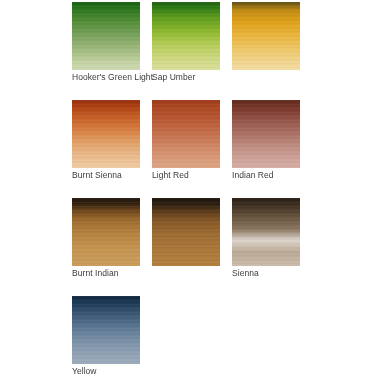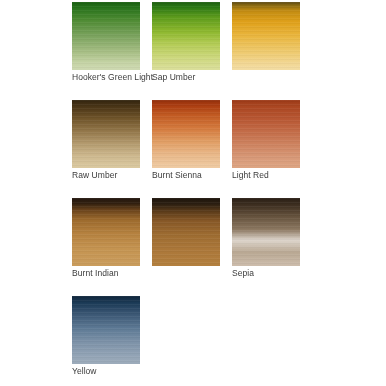--- a/index.html
+++ b/index.html
@@ -93,48 +93,48 @@
     <div class="swatch-cell">
       <span class="swatch-chip" style="background-image: linear-gradient(rgb(32, 95, 19) 0%, rgb(42, 119, 20) 7%, rgb(92, 154, 28) 22%, rgb(138, 182, 44) 42%, rgb(180, 204, 86) 62%, rgb(205, 216, 126) 82%, rgb(219, 223, 156) 100%);"></span>
       <span class="swatch-label">Sap Umber</span>
     </div>
 
 
     <div class="swatch-cell">
       <span class="swatch-chip" style="background-image: linear-gradient(rgb(93, 74, 21) 0%, rgb(138, 106, 18) 5%, rgb(194, 140, 18) 13%, rgb(224, 161, 27) 30%, rgb(233, 182, 63) 50%, rgb(238, 201, 108) 72%, rgb(242, 216, 151) 92%, rgb(243, 221, 164) 100%);"></span>
     </div>
 
-    <div class="swatch-cell">
-      <span class="swatch-chip" style="background-image: linear-gradient(rgb(51, 37, 15) 0%, rgb(74, 53, 23) 10%, rgb(109, 82, 40) 26%, rgb(147, 119, 74) 46%, rgb(179, 154, 110) 64%, rgb(205, 184, 142) 82%, rgb(219, 202, 161) 100%);"></span>
-      <span class="swatch-label">Raw Umber</span>
-    </div>
 
     <div class="swatch-cell">
       <span class="swatch-chip" style="background-image: linear-gradient(rgb(147, 48, 13) 0%, rgb(171, 61, 17) 8%, rgb(193, 90, 34) 22%, rgb(212, 122, 62) 42%, rgb(224, 156, 98) 60%, rgb(233, 184, 137) 80%, rgb(239, 204, 164) 100%);"></span>
       <span class="swatch-label">Burnt Sienna</span>
     </div>
 
     <div class="swatch-cell">
       <span class="swatch-chip" style="background-image: linear-gradient(rgb(156, 58, 24) 0%, rgb(171, 71, 34) 10%, rgb(184, 87, 51) 28%, rgb(196, 110, 74) 48%, rgb(207, 134, 99) 68%, rgb(217, 156, 123) 88%, rgb(221, 165, 131) 100%);"></span>
       <span class="swatch-label">Light Red</span>
     </div>
 
+    <div class="swatch-cell">
+      <span class="swatch-chip" style="background-image: linear-gradient(rgb(95, 42, 30) 0%, rgb(122, 55, 41) 12%, rgb(149, 85, 74) 30%, rgb(171, 114, 101) 50%, rgb(192, 143, 132) 70%, rgb(207, 164, 154) 88%, rgb(214, 174, 164) 100%);"></span>
+      <span class="swatch-label">Indian Red</span>
+    </div>
 
     <div class="swatch-cell">
       <span class="swatch-chip" style="background-image: linear-gradient(rgb(36, 24, 16) 0%, rgb(49, 32, 15) 8%, rgb(107, 68, 28) 18%, rgb(156, 106, 45) 32%, rgb(181, 129, 63) 52%, rgb(196, 147, 80) 74%, rgb(202, 157, 93) 100%);"></span>
       <span class="swatch-label">Burnt Indian</span>
     </div>
 
     <div class="swatch-cell">
       <span class="swatch-chip" style="background-image: linear-gradient(rgb(30, 21, 13) 0%, rgb(44, 31, 17) 9%, rgb(92, 60, 26) 20%, rgb(135, 88, 39) 34%, rgb(157, 108, 49) 54%, rgb(171, 119, 57) 76%, rgb(179, 128, 63) 100%);"></span>
     </div>
 
     <div class="swatch-cell">
       <span class="swatch-chip" style="background-image: linear-gradient(rgb(42, 31, 22) 0%, rgb(61, 46, 32) 10%, rgb(99, 80, 59) 26%, rgb(139, 119, 96) 46%, rgba(172, 153, 130, 0.41) 62%, rgb(185, 168, 147) 80%, rgb(205, 189, 172) 100%);"></span>
-      <span class="swatch-label">Sepia</span>
+      <span class="swatch-label">Sienna</span>
     </div>
 
     <div class="swatch-cell">
       <span class="swatch-chip" style="background-image: linear-gradient(rgb(16, 38, 60) 0%, rgb(27, 58, 86) 10%, rgb(58, 86, 115) 26%, rgb(94, 122, 149) 48%, rgb(125, 146, 168) 68%, rgb(147, 164, 182) 88%, rgb(157, 172, 187) 100%);"></span>
       <span class="swatch-label">Yellow</span>
     </div>
 
   </div>
 </div>
 

